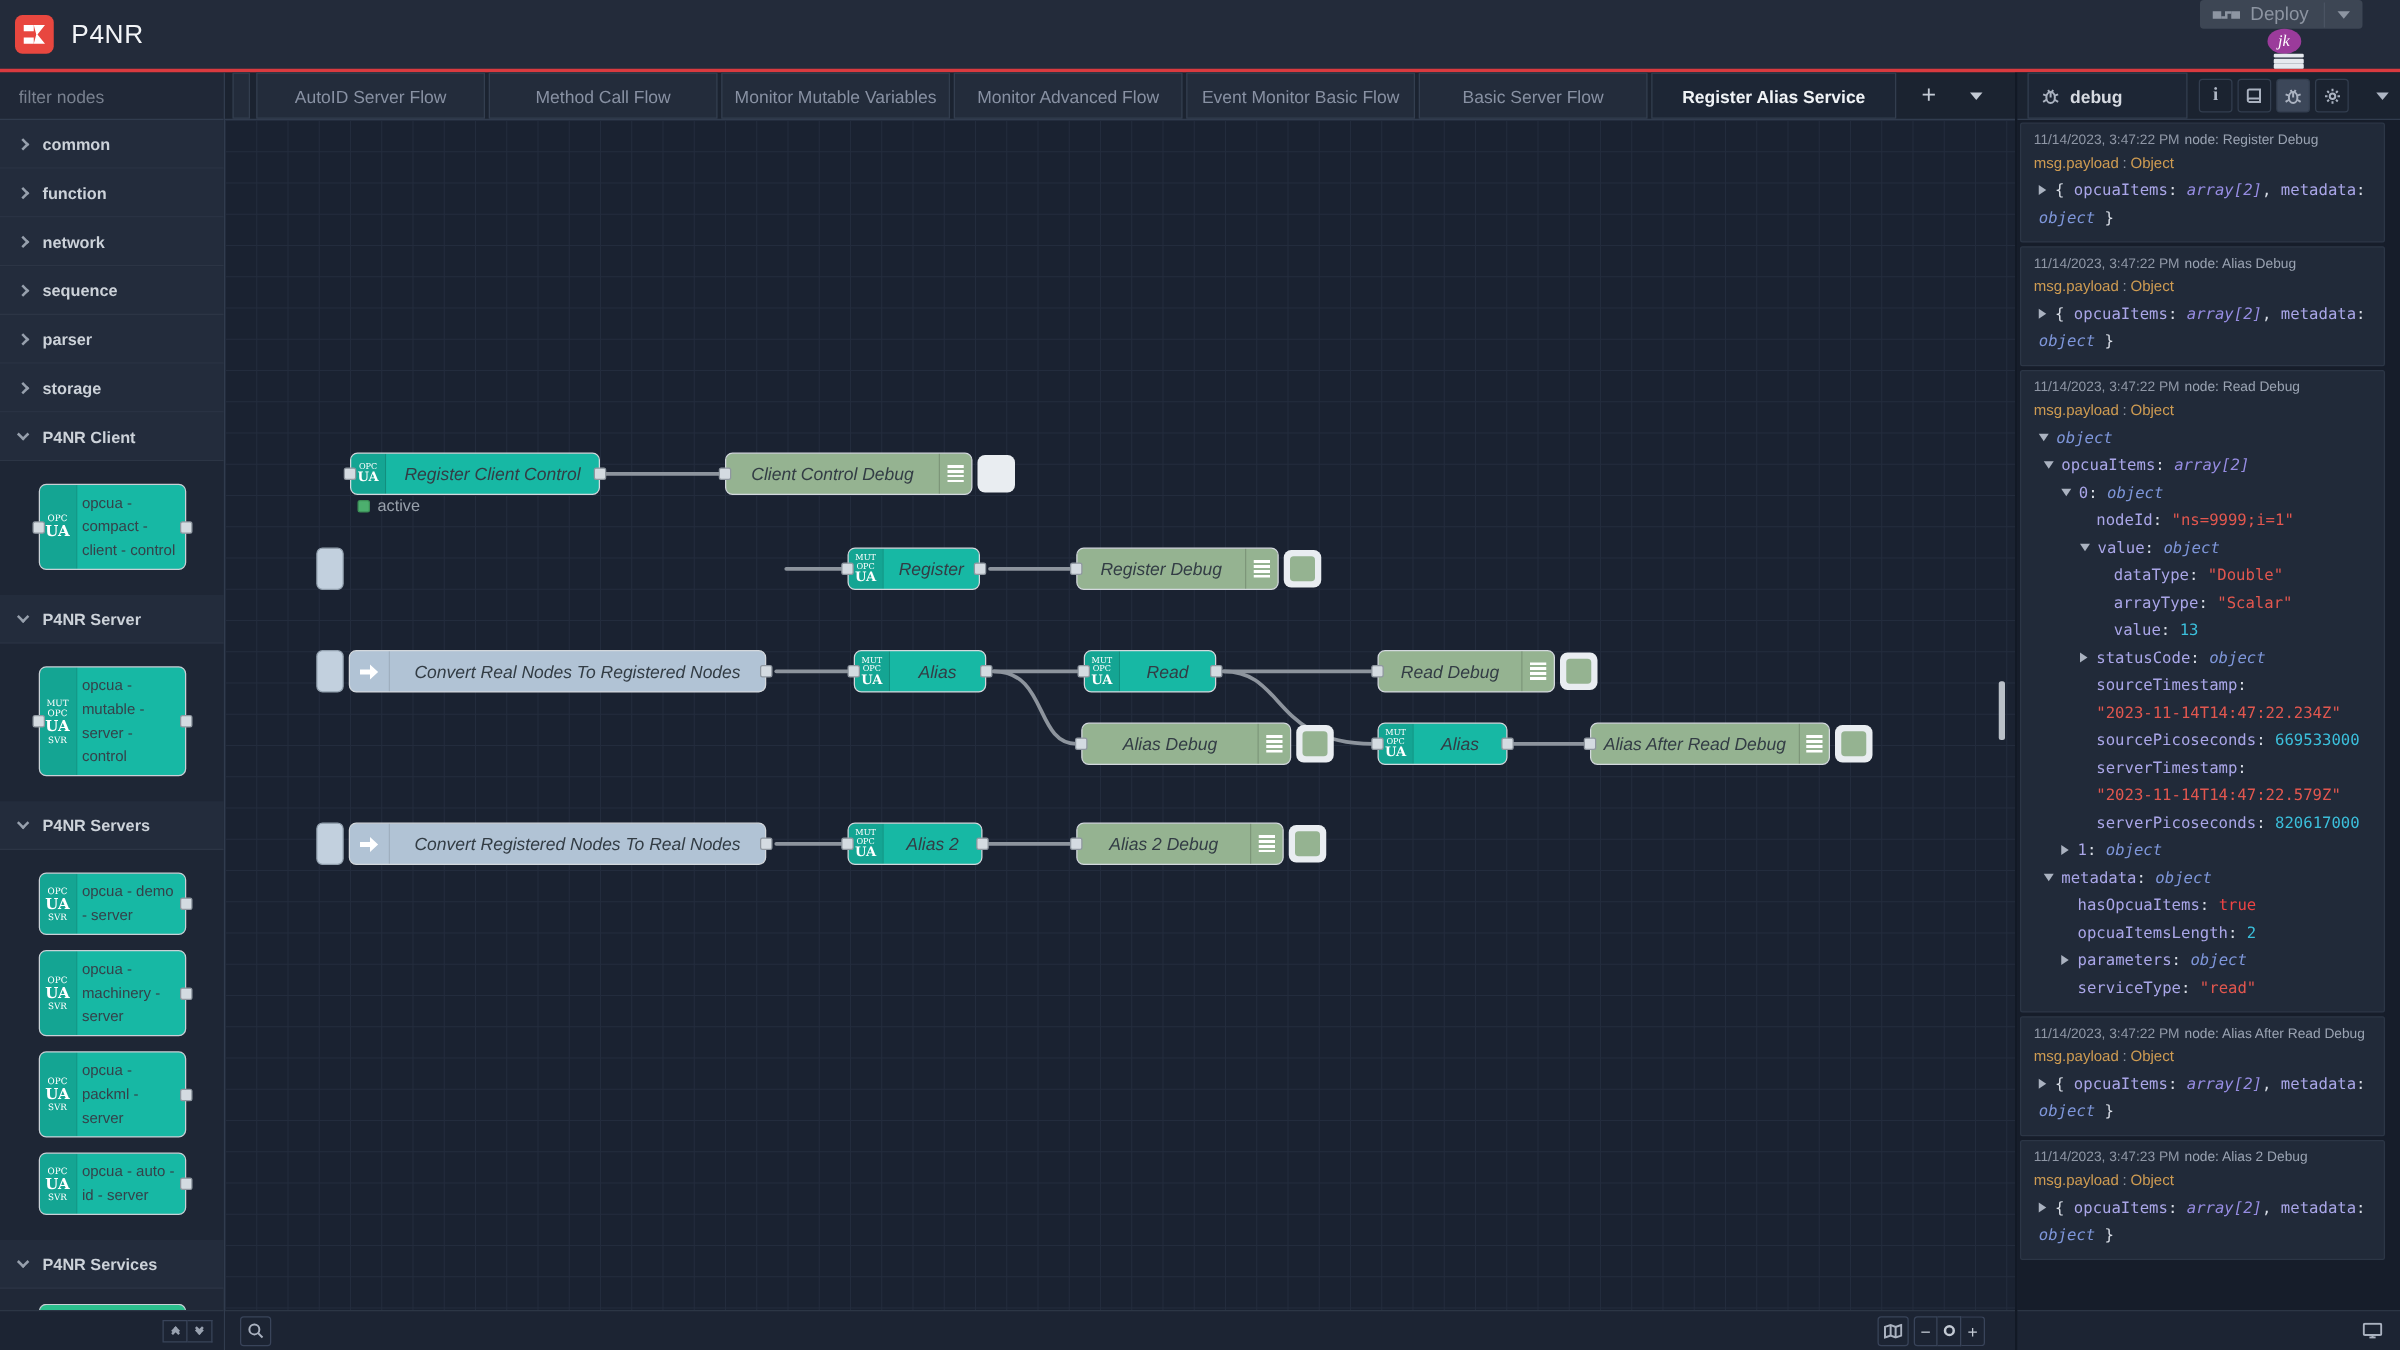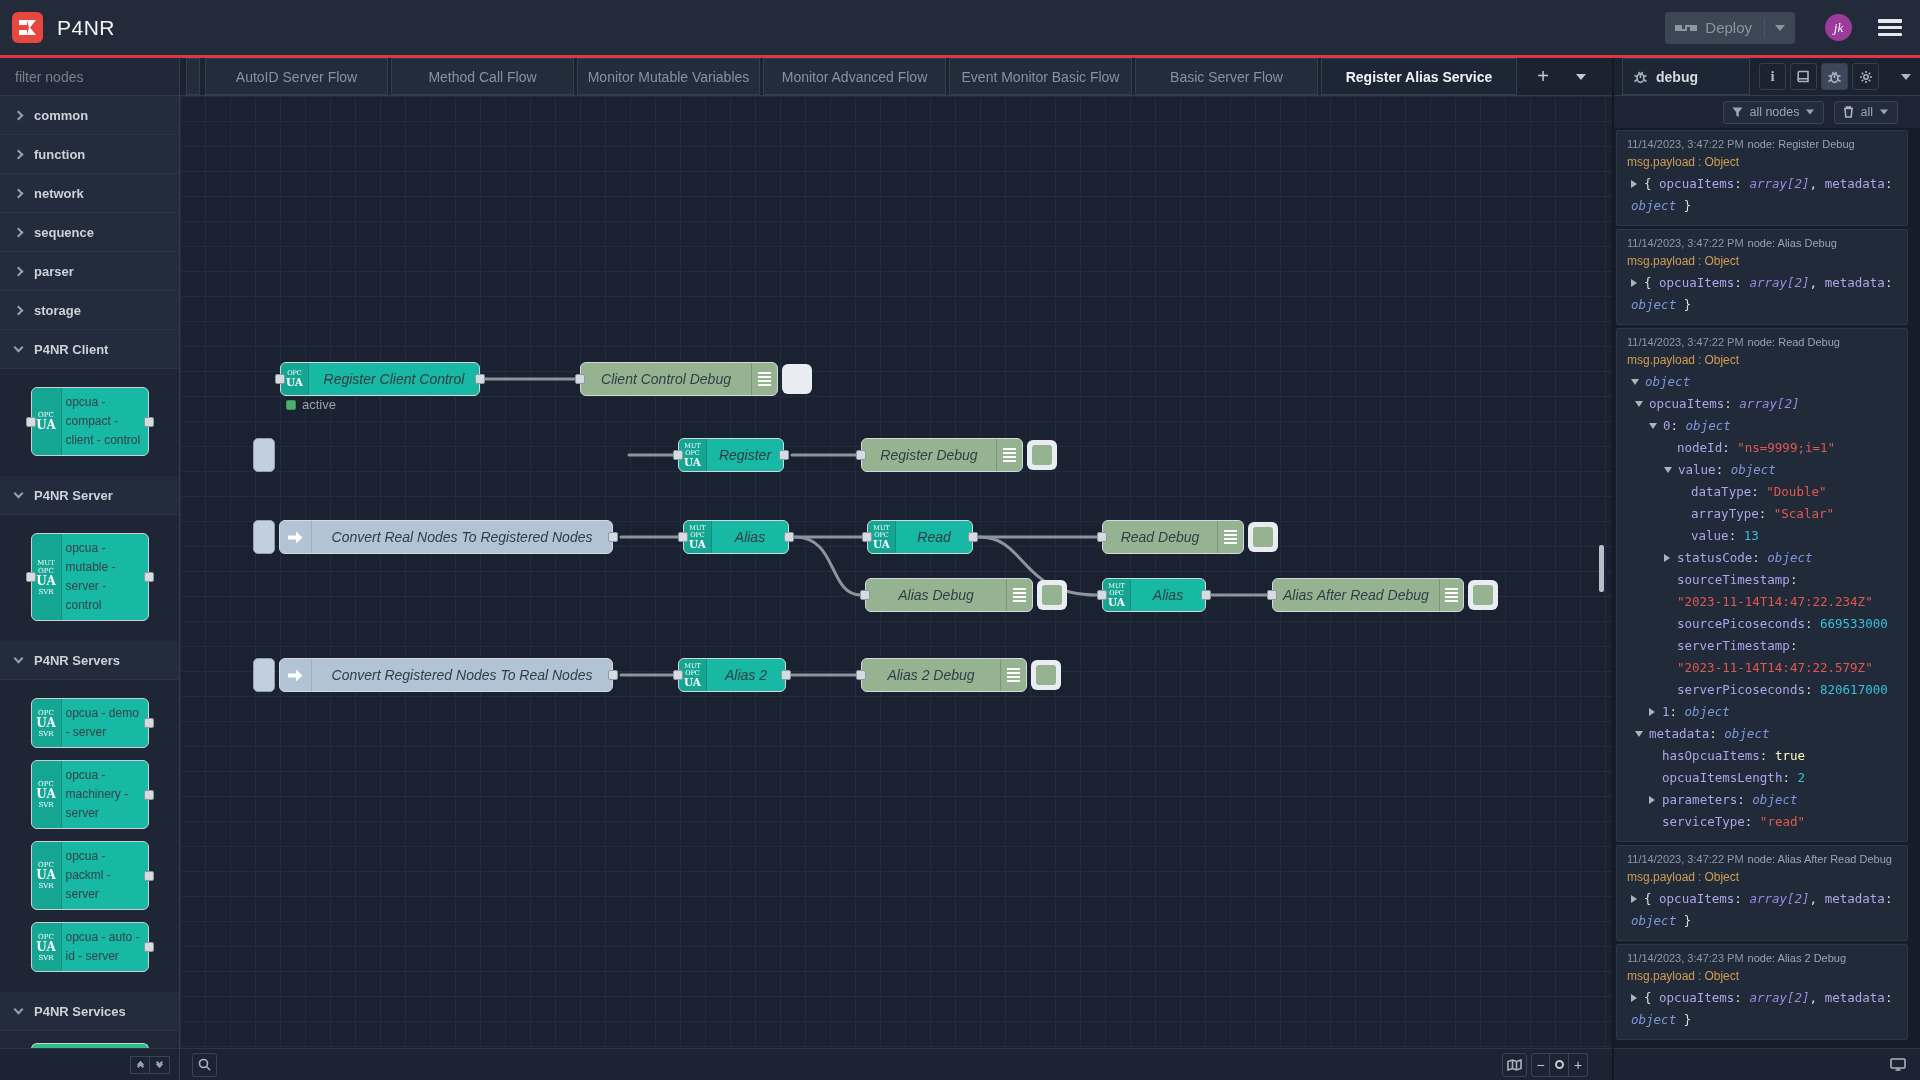--- a/index.html
+++ b/index.html
@@ -6,21 +6,21 @@
   html,body { background:#10161f; }
   .app { position:relative; width:1920px; height:1080px; overflow:hidden;
          background:#1a2231; font-family:"Liberation Sans", sans-serif; }
 
   
   .header { position:absolute; top:0; left:0; width:1920px; height:58px;
             background:#232b3a; border-bottom:3px solid #d93a3f; display:flex; align-items:center; }
   .logo { width:31px; height:31px; background:#e8473f; border-radius:6px; margin-left:12px;
           display:flex; align-items:center; justify-content:center; }
   .app-title { color:#f2f4f7; font-size:21px; margin-left:14px; letter-spacing:.5px; }
-  .hdr-right { position:absolute; right:0; top:0; height:55px; display:flex; align-items:center; }
+  .hdr-right { position:absolute; right:0; top:0; height:55px; display:flex; align-items:center;flex-direction:column; }
   .deploy { height:32px; background:#3d4654; border-radius:3px; display:flex; align-items:center;
             padding:0 10px; margin-right:30px; }
   .deploy-label { color:#8d95a2; font-size:15px; margin:0 12px 0 8px; }
   .deploy-sep { width:1px; height:20px; background:#4a5362; margin-right:10px; }
   .caret { width:0; height:0; border-left:5px solid transparent; border-right:5px solid transparent;
            border-top:6px solid #8d95a2; display:inline-block; }
   .avatar { width:27px; height:27px; border-radius:50%; background:#9b3b9b; color:#fff;
             font-size:13px; display:flex; align-items:center; justify-content:center; margin-right:26px;
             font-family:"Liberation Serif", serif; font-style:italic; }
   .burger { width:24px; height:17px; margin-right:18px; display:flex; flex-direction:column; justify-content:space-between; }
@@ -150,21 +150,21 @@
   .pl-path { color:#cf9c52; } .pl-sep { color:#8f97a6; padding:0 3px; } .pl-type { color:#cf9c52; }
   .msg-body { font-family:"DejaVu Sans Mono", monospace; font-size:12.5px; line-height:22px;
               color:#d8dde6; margin-top:4px; padding-left:4px; }
   .trow { white-space:nowrap; }
   .tri-r { width:0; height:0; border-top:4px solid transparent; border-bottom:4px solid transparent;
            border-left:6px solid #aab2c0; display:inline-block; margin-right:7px; cursor:pointer; }
   .tri-d { width:0; height:0; border-left:4px solid transparent; border-right:4px solid transparent;
            border-top:6px solid #aab2c0; display:inline-block; margin-right:6px; margin-bottom:1px; cursor:pointer; }
   .k { color:#aaa6e8; } .pc { color:#d8dde6; }
   .to { color:#7e96da; font-style:italic; } .tarr { color:#968ce2; font-style:italic; }
-  .vs { color:#e2574f; } .vn { color:#3bbfdb; } .vb { color:#fef9c3; }
+  .vs { color:#e2574f; } .vn { color:#3bbfdb; } .vb { color:#ef4444; }
   .dbg-footer { height:32px; background:#1c2433; border-top:1px solid #2c3645; display:flex;
                 align-items:center; justify-content:flex-end; padding-right:10px; }
   svg .ic { stroke:#aab2c0; fill:none; stroke-width:1.6; }
 </style>
 </head>
 <body>
 
 <div class="app">
 
   <div class="header">
@@ -564,36 +564,20 @@
         <svg width="14" height="14" viewBox="0 0 14 14">
           <circle cx="7" cy="7" r="2.2" class="ic"></circle>
           <path d="M7 1 V3 M7 11 V13 M1 7 H3 M11 7 H13 M2.8 2.8 L4.2 4.2 M9.8 9.8 L11.2 11.2 M11.2 2.8 L9.8 4.2 M4.2 9.8 L2.8 11.2" class="ic"></path>
         </svg>
       </div>
       <div class="icon-btn" style="left:278px; border:none;">
         <span class="caret" style="border-top-color:#aeb6c4;"></span>
       </div>
     </div>
 
-    <div class="dbg-toolbar">
-      <div class="tb-btn">
-        <svg width="11" height="11" viewBox="0 0 11 11">
-          <path d="M0.5 0.5 H10.5 L6.8 5.2 V10 L4.2 8.6 V5.2 Z" fill="#9aa3b4"></path>
-        </svg>
-        <span>all nodes</span>
-        <span class="caret"></span>
-      </div>
-      <div class="tb-btn">
-        <svg width="11" height="12" viewBox="0 0 11 12">
-          <path d="M1 2.5 H10 M3.5 2.5 V1 H7.5 V2.5 M2 2.5 L2.8 11 H8.2 L9 2.5" class="ic" stroke-width="1.3"></path>
-        </svg>
-        <span>all</span>
-        <span class="caret"></span>
-      </div>
-    </div>
 
     <div class="dbg-msgs">
 
       <div class="msg">
         <div class="msg-meta">
           <span>11/14/2023, 3:47:22 PM</span>
           <span class="nodename">node: Register Debug</span>
         </div>
         <div class="msg-payload">
           <span class="pl-path">msg.payload</span><span class="pl-sep">:</span><span class="pl-type">Object</span>

